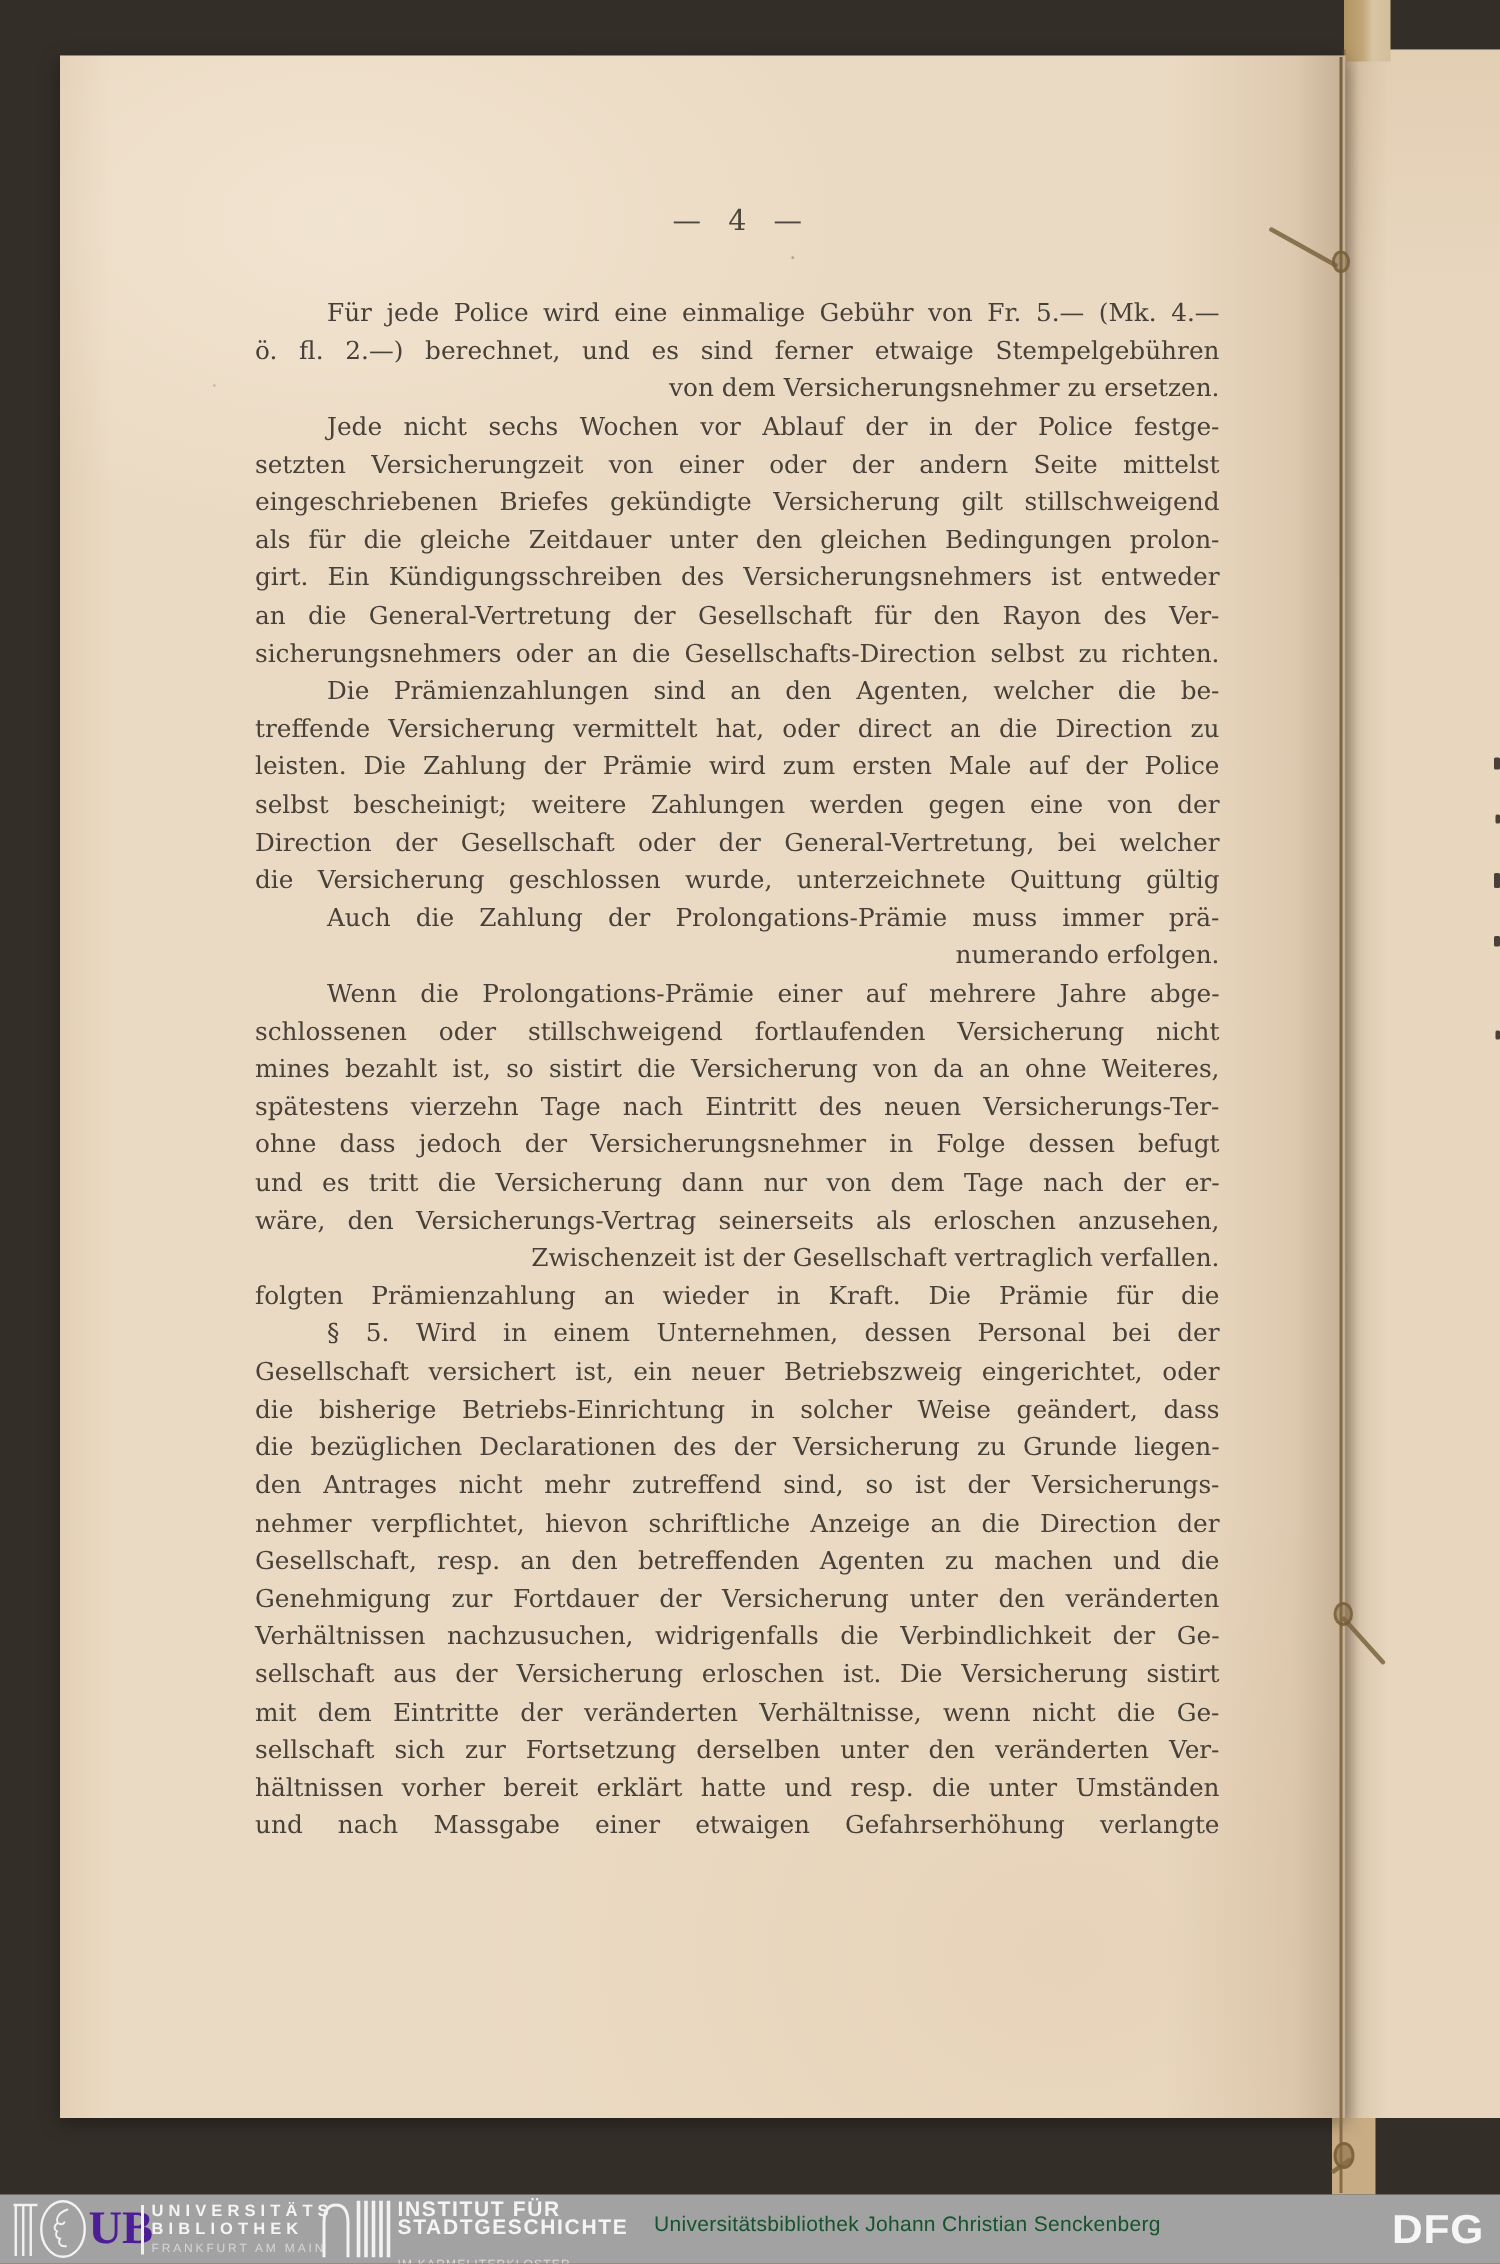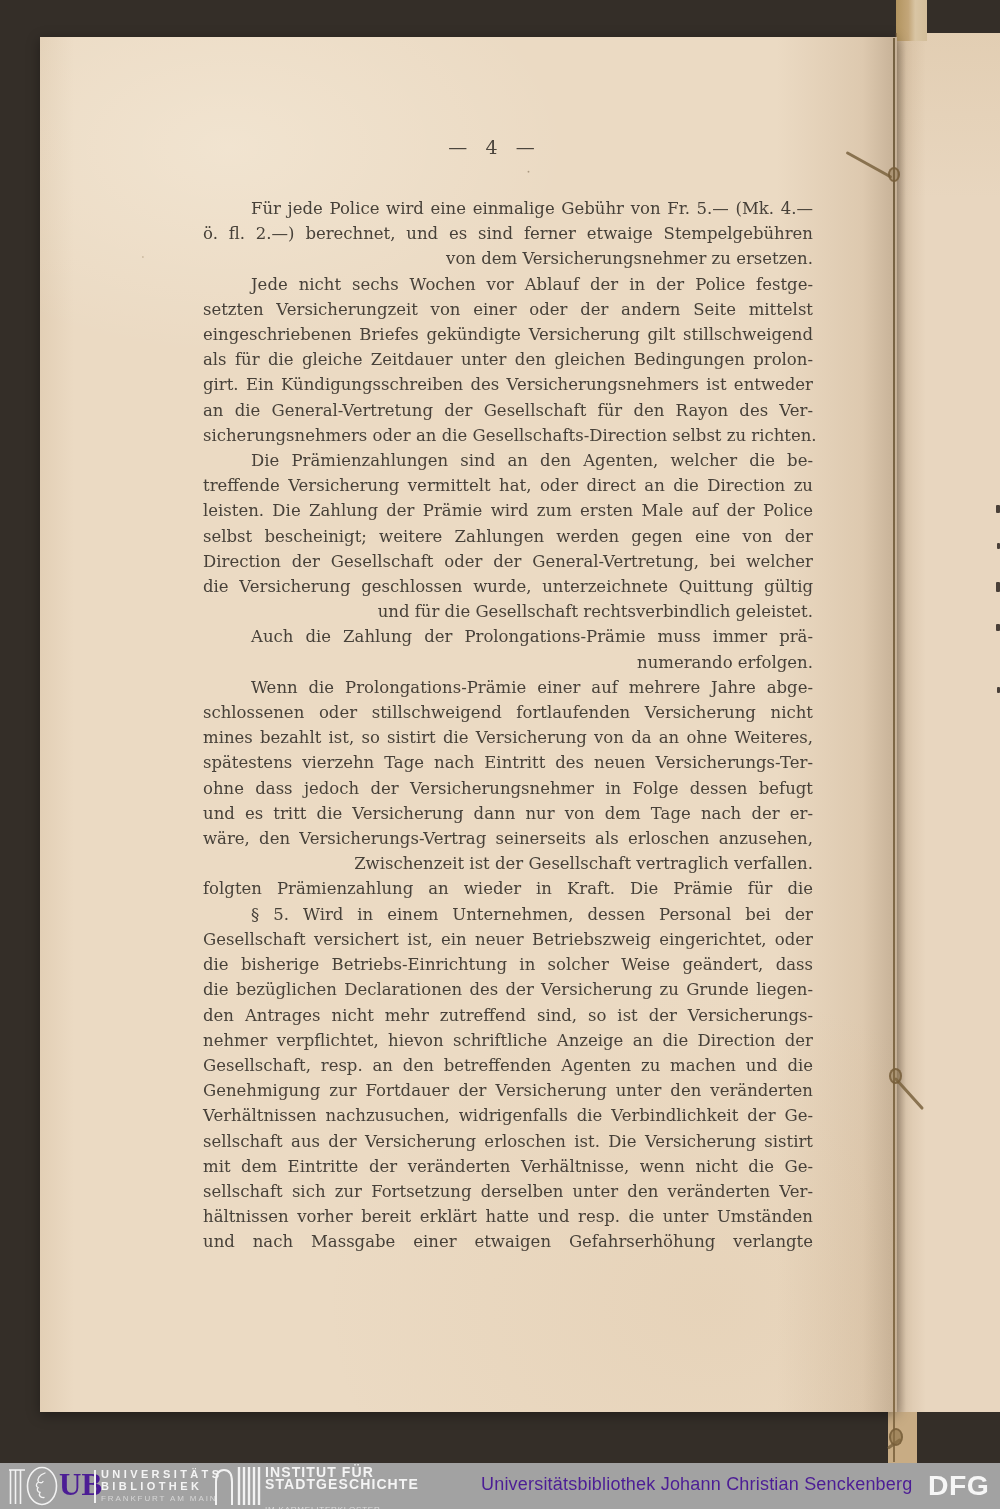--- a/index.html
+++ b/index.html
@@ -56,21 +56,21 @@
   
   .page-number{
     position:absolute;left:130px;top:99px;width:643px;
     text-align:center;font-size:19px;color:#4c463e;white-space:pre;
   }
   .text-block{
     position:absolute;left:130px;top:159px;width:643px;
     font-size:16.5px;line-height:25.2px;color:#474139;
   }
   .tline{white-space:nowrap;text-align:right;}
-  .tline.j{text-align:justify;text-align-last:justify;margin-left:33px;}
+  .tline.j{text-align:justify;text-align-last:justify;}
   .tline.ind{text-indent:48px;}
 
   
   .footer{
     position:absolute;left:0;top:1463px;width:1000px;height:46px;
     background:#a2a2a2;color:#f2f2f2;
     font-family:"Liberation Sans", sans-serif;
   }
   .footer svg{position:absolute;}
   .ub-acronym{
@@ -79,22 +79,22 @@
   }
   .ub-sep{position:absolute;left:94px;top:7px;width:2px;height:33px;background:#f0f0f0;}
   .ub-text{position:absolute;left:101px;top:5px;line-height:12px;}
   .ub-l1,.ub-l2{font-size:11px;font-weight:bold;letter-spacing:3.4px;color:#f4f4f4;}
   .ub-l3{font-size:8px;letter-spacing:1.9px;color:#ffffff;opacity:0.55;margin-top:1px;}
   .inst-text{position:absolute;left:265px;top:3px;}
   .inst-l1,.inst-l2{font-size:14px;font-weight:bold;letter-spacing:1.1px;line-height:12px;color:#f4f4f4;}
   .inst-l3,.inst-l4{font-size:8px;letter-spacing:0.8px;line-height:8.5px;color:#ffffff;opacity:0.6;}
   .inst-l3{margin-top:16px;}
   .library-name{
-    position:absolute;left:481px;top:11px;
-    font-size:18px;color:#4c1d95;letter-spacing:0.2px;
+    position:absolute;left:436px;top:11px;
+    font-size:14px;color:#14532d;letter-spacing:0.2px;
   }
   .dfg{
     position:absolute;left:928px;top:8px;
     font-size:27px;font-weight:bold;letter-spacing:0.5px;color:#f6f6f6;
     transform:scaleX(1.05);transform-origin:left;
   }
 </style>
 </head>
 <body>
 
@@ -129,21 +129,20 @@
         <div class="tline j">an die General-Vertretung der Gesellschaft für den Rayon des Ver-</div>
         <div class="tline j">sicherungsnehmers oder an die Gesellschafts-Direction selbst zu richten.</div>
       </div>
       <div>
         <div class="tline j ind">Die Prämienzahlungen sind an den Agenten, welcher die be-</div>
         <div class="tline j">treffende Versicherung vermittelt hat, oder direct an die Direction zu</div>
         <div class="tline j">leisten.  Die Zahlung der Prämie wird zum ersten Male auf der Police</div>
         <div class="tline j">selbst bescheinigt; weitere Zahlungen werden gegen eine von der</div>
         <div class="tline j">Direction der Gesellschaft oder der General-Vertretung, bei welcher</div>
         <div class="tline j">die Versicherung geschlossen wurde, unterzeichnete Quittung gültig</div>
-        <div class="tline">und für die Gesellschaft rechtsverbindlich geleistet.</div>
       </div>
       <div>
         <div class="tline j ind">Auch die Zahlung der Prolongations-Prämie muss immer prä-</div>
         <div class="tline">numerando erfolgen.</div>
       </div>
       <div>
         <div class="tline j ind">Wenn die Prolongations-Prämie einer auf mehrere Jahre abge-</div>
         <div class="tline j">schlossenen oder stillschweigend fortlaufenden Versicherung nicht</div>
         <div class="tline j">mines bezahlt ist, so sistirt die Versicherung von da an ohne Weiteres,</div>
         <div class="tline j">spätestens vierzehn Tage nach Eintritt des neuen Versicherungs-Ter-</div>

